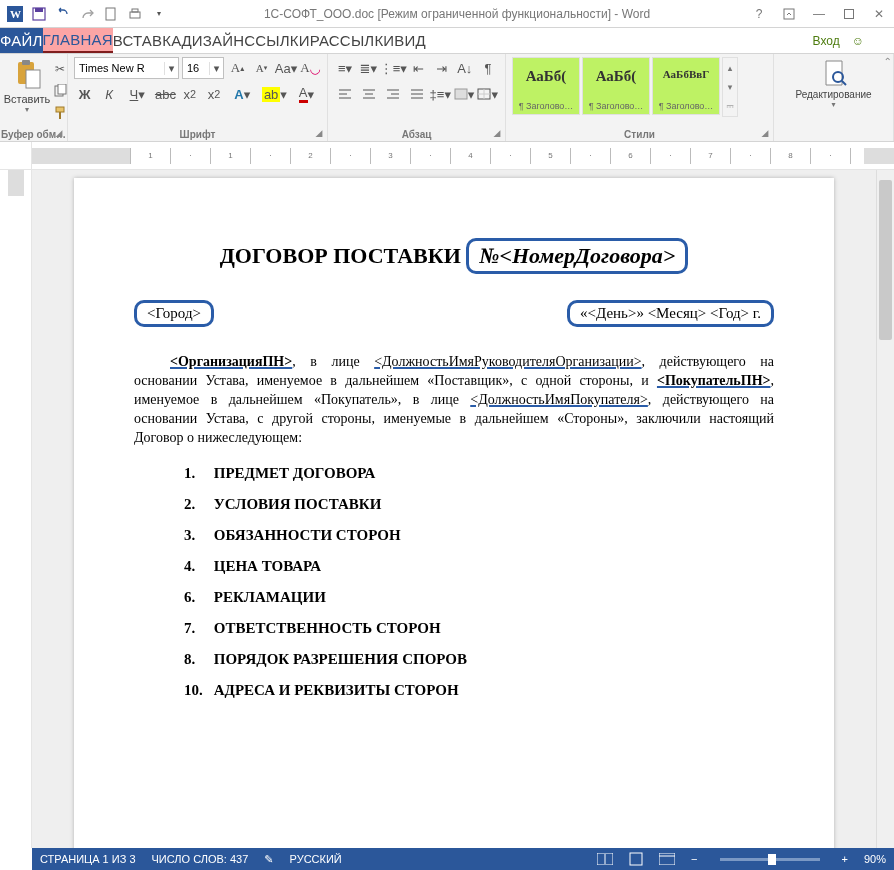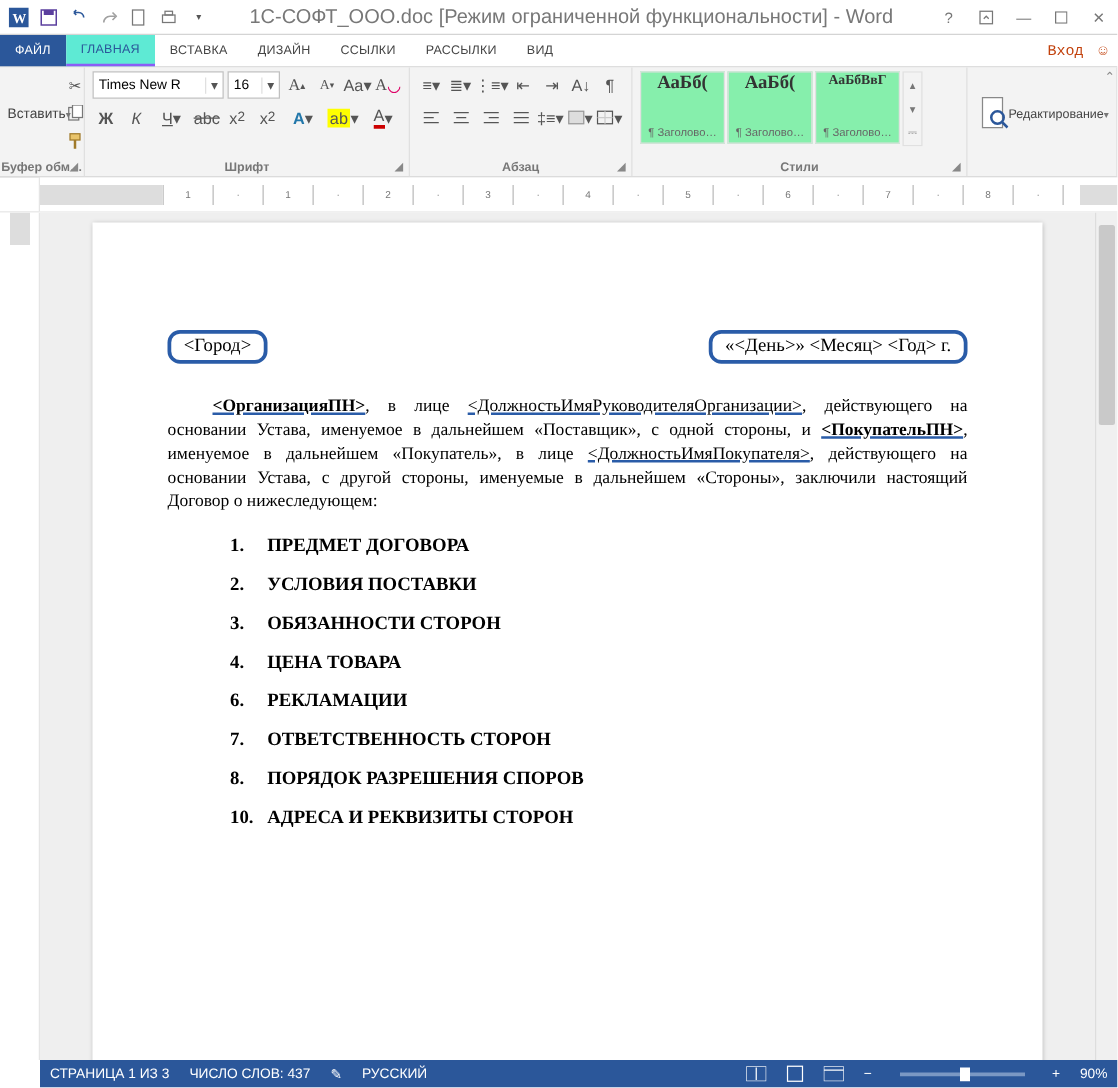--- a/index.html
+++ b/index.html
@@ -2,59 +2,59 @@
 <html><head>
 <meta charset="utf-8">
 <style>
   * { box-sizing: border-box; margin: 0; padding: 0; }
   body { font-family: "Segoe UI", Tahoma, sans-serif; font-size: 12px; background: #fff; width: 894px; height: 870px; overflow: hidden; position: relative; }
   
   
   .titlebar { height: 28px; background: #fff; display: flex; align-items: center; color: #666; border-bottom: 1px solid #d4d4d4; }
   .titlebar .qat { display:flex; align-items:center; gap:2px; padding-left:4px; }
   .titlebar .qat .qbtn { width:22px; height:22px; display:flex; align-items:center; justify-content:center; color:#555; }
-  .titlebar .title { flex:1; text-align:center; font-size:16px; color:#777; white-space:nowrap; overflow:hidden; }
+  .titlebar .title { flex:1; text-align:center; font-size:12px; color:#777; white-space:nowrap; overflow:hidden; }
   .titlebar .winbtns { display:flex; gap:0; }
   .titlebar .winbtns .wb { width:30px; height:28px; display:flex; align-items:center; justify-content:center; color:#777; }
   
   
   .tabs { height: 26px; display:flex; align-items:stretch; background:#fff; border-bottom:1px solid #d4d4d4; }
-  .tabs .tab { padding:0 12px; display:flex; align-items:center; font-size:10px; color:#444; text-transform:uppercase; letter-spacing:0.2px; }
+  .tabs .tab { padding:0 0; display:flex; align-items:center; font-size:15px; color:#444; text-transform:uppercase; letter-spacing:0.2px; }
   .tabs .tab.file { background:#2b579a; color:#fff; font-weight:400; }
-  .tabs .tab.active { color:#2b579a; border-bottom:2px solid #8b5cf6; background:#5eead4; }
-  .tabs .right { margin-left:auto; display:flex; align-items:center; color:#c2410c; padding-right:2px;font-family:Liberation Mono, monospace; }
+  .tabs .tab.active { color:#2b579a; border-bottom:2px solid #7f1d1d; background:#fca5a5; }
+  .tabs .right { margin-left:auto; display:flex; align-items:center; color:#4d7c0f; padding-right:24px; }
   .tabs .right .rtab { padding:0 6px; }
   
   
   .ribbon { height: 88px; background:#f3f3f3; border-bottom:1px solid #d4d4d4; display:flex; position:relative; }
   .ribbon .group { border-right:1px solid #e0e0e0; padding:3px 6px 0 6px; display:flex; flex-direction:column; position:relative; }
   .ribbon .group .label { position:absolute; bottom:1px; left:0; right:0; text-align:center; font-size:10px; color:#777;font-weight:bold; }
   .ribbon .group .dialoglauncher { position:absolute; right:2px; bottom:2px; font-size:9px; color:#888; width:12px; height:12px; border:0; display:flex; align-items:center; justify-content:center; }
   .clipgrp { width:68px; }
   .clipmain { display:flex; gap:2px; }
-  .bigbtn { width:42px; height:66px; display:flex; align-items:center; justify-content:flex-start; padding-top:2px; font-size:11px; color:#444; }
+  .bigbtn { width:42px; height:66px; display:flex; flex-direction:column; align-items:center; justify-content:flex-start; padding-top:2px; font-size:11px; color:#444; }
   .bigbtn svg, .bigbtn .icn { margin-bottom:2px; }
   .sidecol { display:flex; flex-direction:column; gap:2px; padding-top:2px; }
   .sidecol .sbtn { width:20px; height:20px; display:flex; align-items:center; justify-content:center; color:#555; }
   
   .fontgrp { width:260px; }
   .fontrow { display:flex; align-items:center; gap:3px; margin-bottom:4px; }
   .combo { height:22px; border:1px solid #c0c0c0; background:#fff; display:flex; align-items:center; font-size:11px; }
   .combo .txt { padding:0 4px; flex:1; overflow:hidden; white-space:nowrap; }
   .combo .dd { width:14px; text-align:center; color:#555; border-left:1px solid #e0e0e0; }
   .iconbtn { width:22px; height:22px; display:flex; align-items:center; justify-content:center; color:#555; font-size:13px; }
   .iconbtn.split { width:30px; }
   
   .paragrp { width:178px; }
   .pararow { display:flex; gap:1px; margin-bottom:4px; }
   .pararow .iconbtn { width:26px; }
   
   .stylegrp { flex:1; min-width:0; }
   .stylerow { display:flex; gap:2px; height:60px; overflow:hidden; }
-  .stylebox { width:68px; height:58px; border:1px solid #e0e0e0; background:#86efac; display:flex; flex-direction:column; align-items:center; padding-top:0; }
+  .stylebox { width:68px; height:58px; border:1px solid #e0e0e0; background:#bef264; display:flex; flex-direction:column; align-items:center; padding-top:10px; }
   .stylebox .prev { font-family:"Times New Roman",serif; font-size:15px; font-weight:bold; color:#333; }
   .stylebox .nm { font-size:9px; color:#666; margin-top:auto; margin-bottom:3px; }
   .stylemore { width:16px; display:flex; flex-direction:column; border:1px solid #e0e0e0; }
   .stylemore div { flex:1; display:flex; align-items:center; justify-content:center; font-size:9px; color:#777; }
   
   .editgrp { width:120px; }
   
   .collapse-arrow { position:absolute; right:2px; top:2px; font-size:10px; color:#888; }
   
   
@@ -331,20 +331,24 @@
   </div>
 </div>
 
 <div class="docarea">
   <div class="vruler">
       <div class="vdead"></div>
     </div>
   <div style="flex:1; overflow:hidden; position:relative;">
     <div class="page">
       <div class="doccontent">
+        <h1>
+          <span>ДОГОВОР ПОСТАВКИ </span>
+          <span class="hlbox it">№&lt;НомерДоговора&gt;</span>
+        </h1>
         <div class="daterow">
           <span class="hlbox">&lt;Город&gt;</span>
           <span class="hlbox">«&lt;День&gt;» &lt;Месяц&gt; &lt;Год&gt; г.</span>
         </div>
         <p class="bodytxt">
           <span class="f underln">&lt;ОрганизацияПН&gt;</span><span>, в лице </span><span class="underln">&lt;ДолжностьИмяРуководителяОрганизации&gt;</span><span>, действующего на основании Устава, именуемое в дальнейшем «Поставщик», с одной стороны, и </span><span class="f underln">&lt;ПокупательПН&gt;</span><span>, именуемое в дальнейшем «Покупатель», в лице </span><span class="underln">&lt;ДолжностьИмяПокупателя&gt;</span><span>, действующего на основании Устава, с другой стороны, именуемые в дальнейшем «Стороны», заключили настоящий Договор о нижеследующем:</span>
         </p>
         <ol class="sectlist" id="sections">
             <li><span class="num">1.</span> ПРЕДМЕТ  ДОГОВОРА</li>
             <li><span class="num">2.</span> УСЛОВИЯ ПОСТАВКИ</li>

